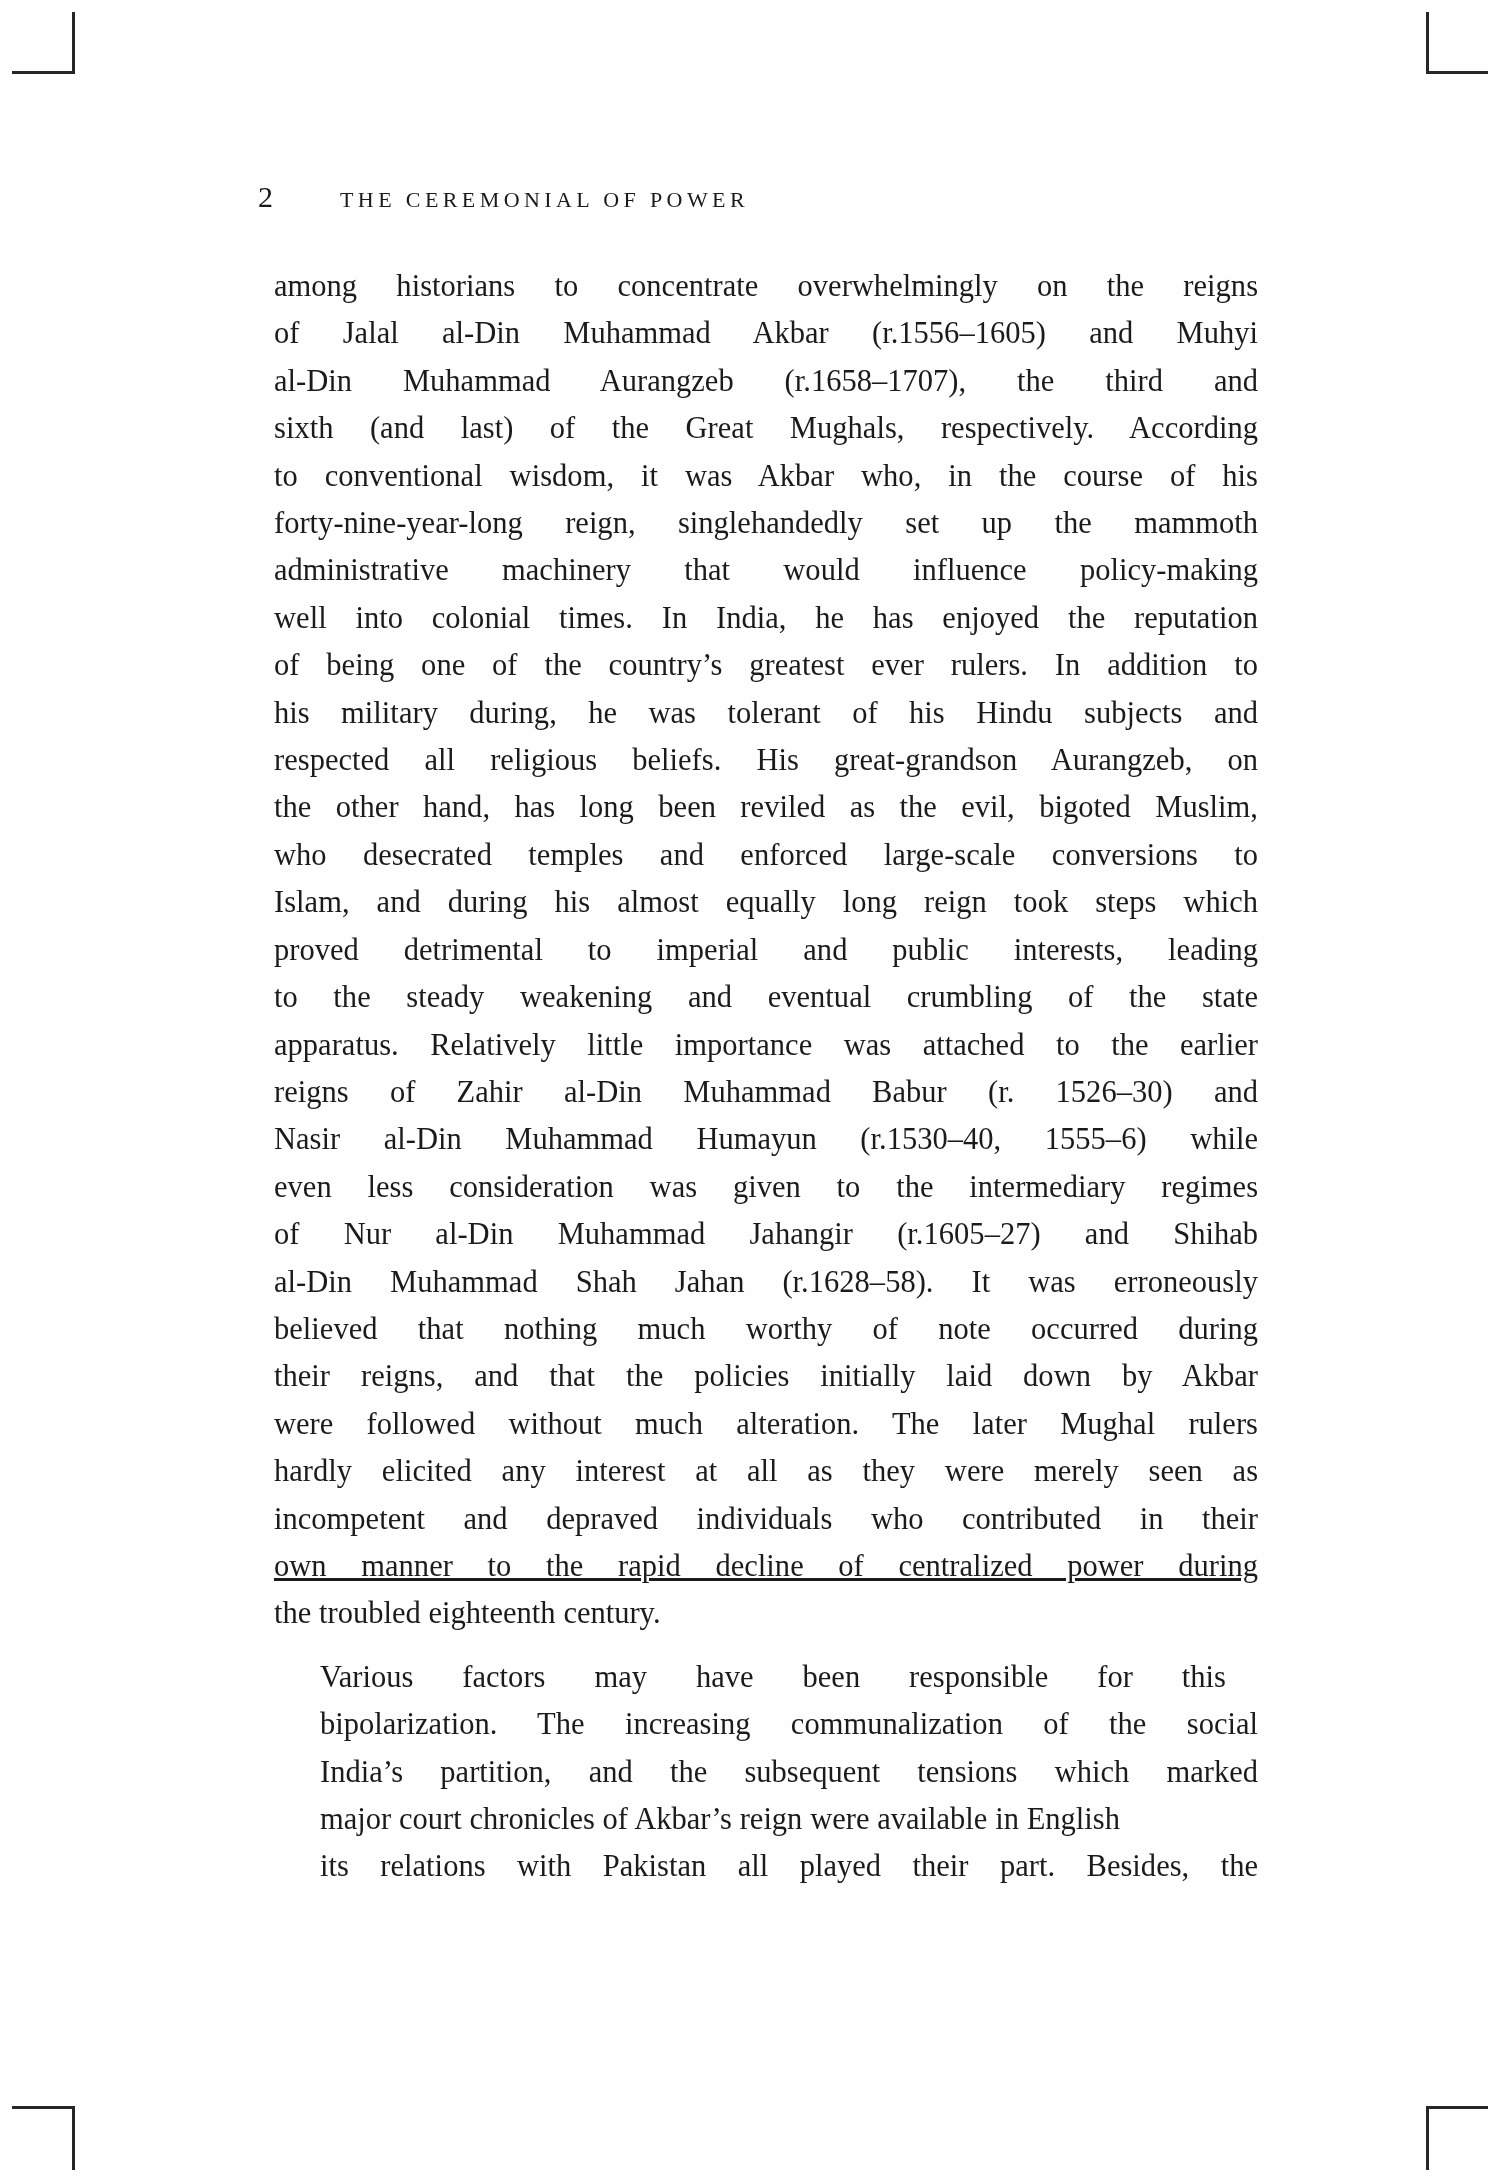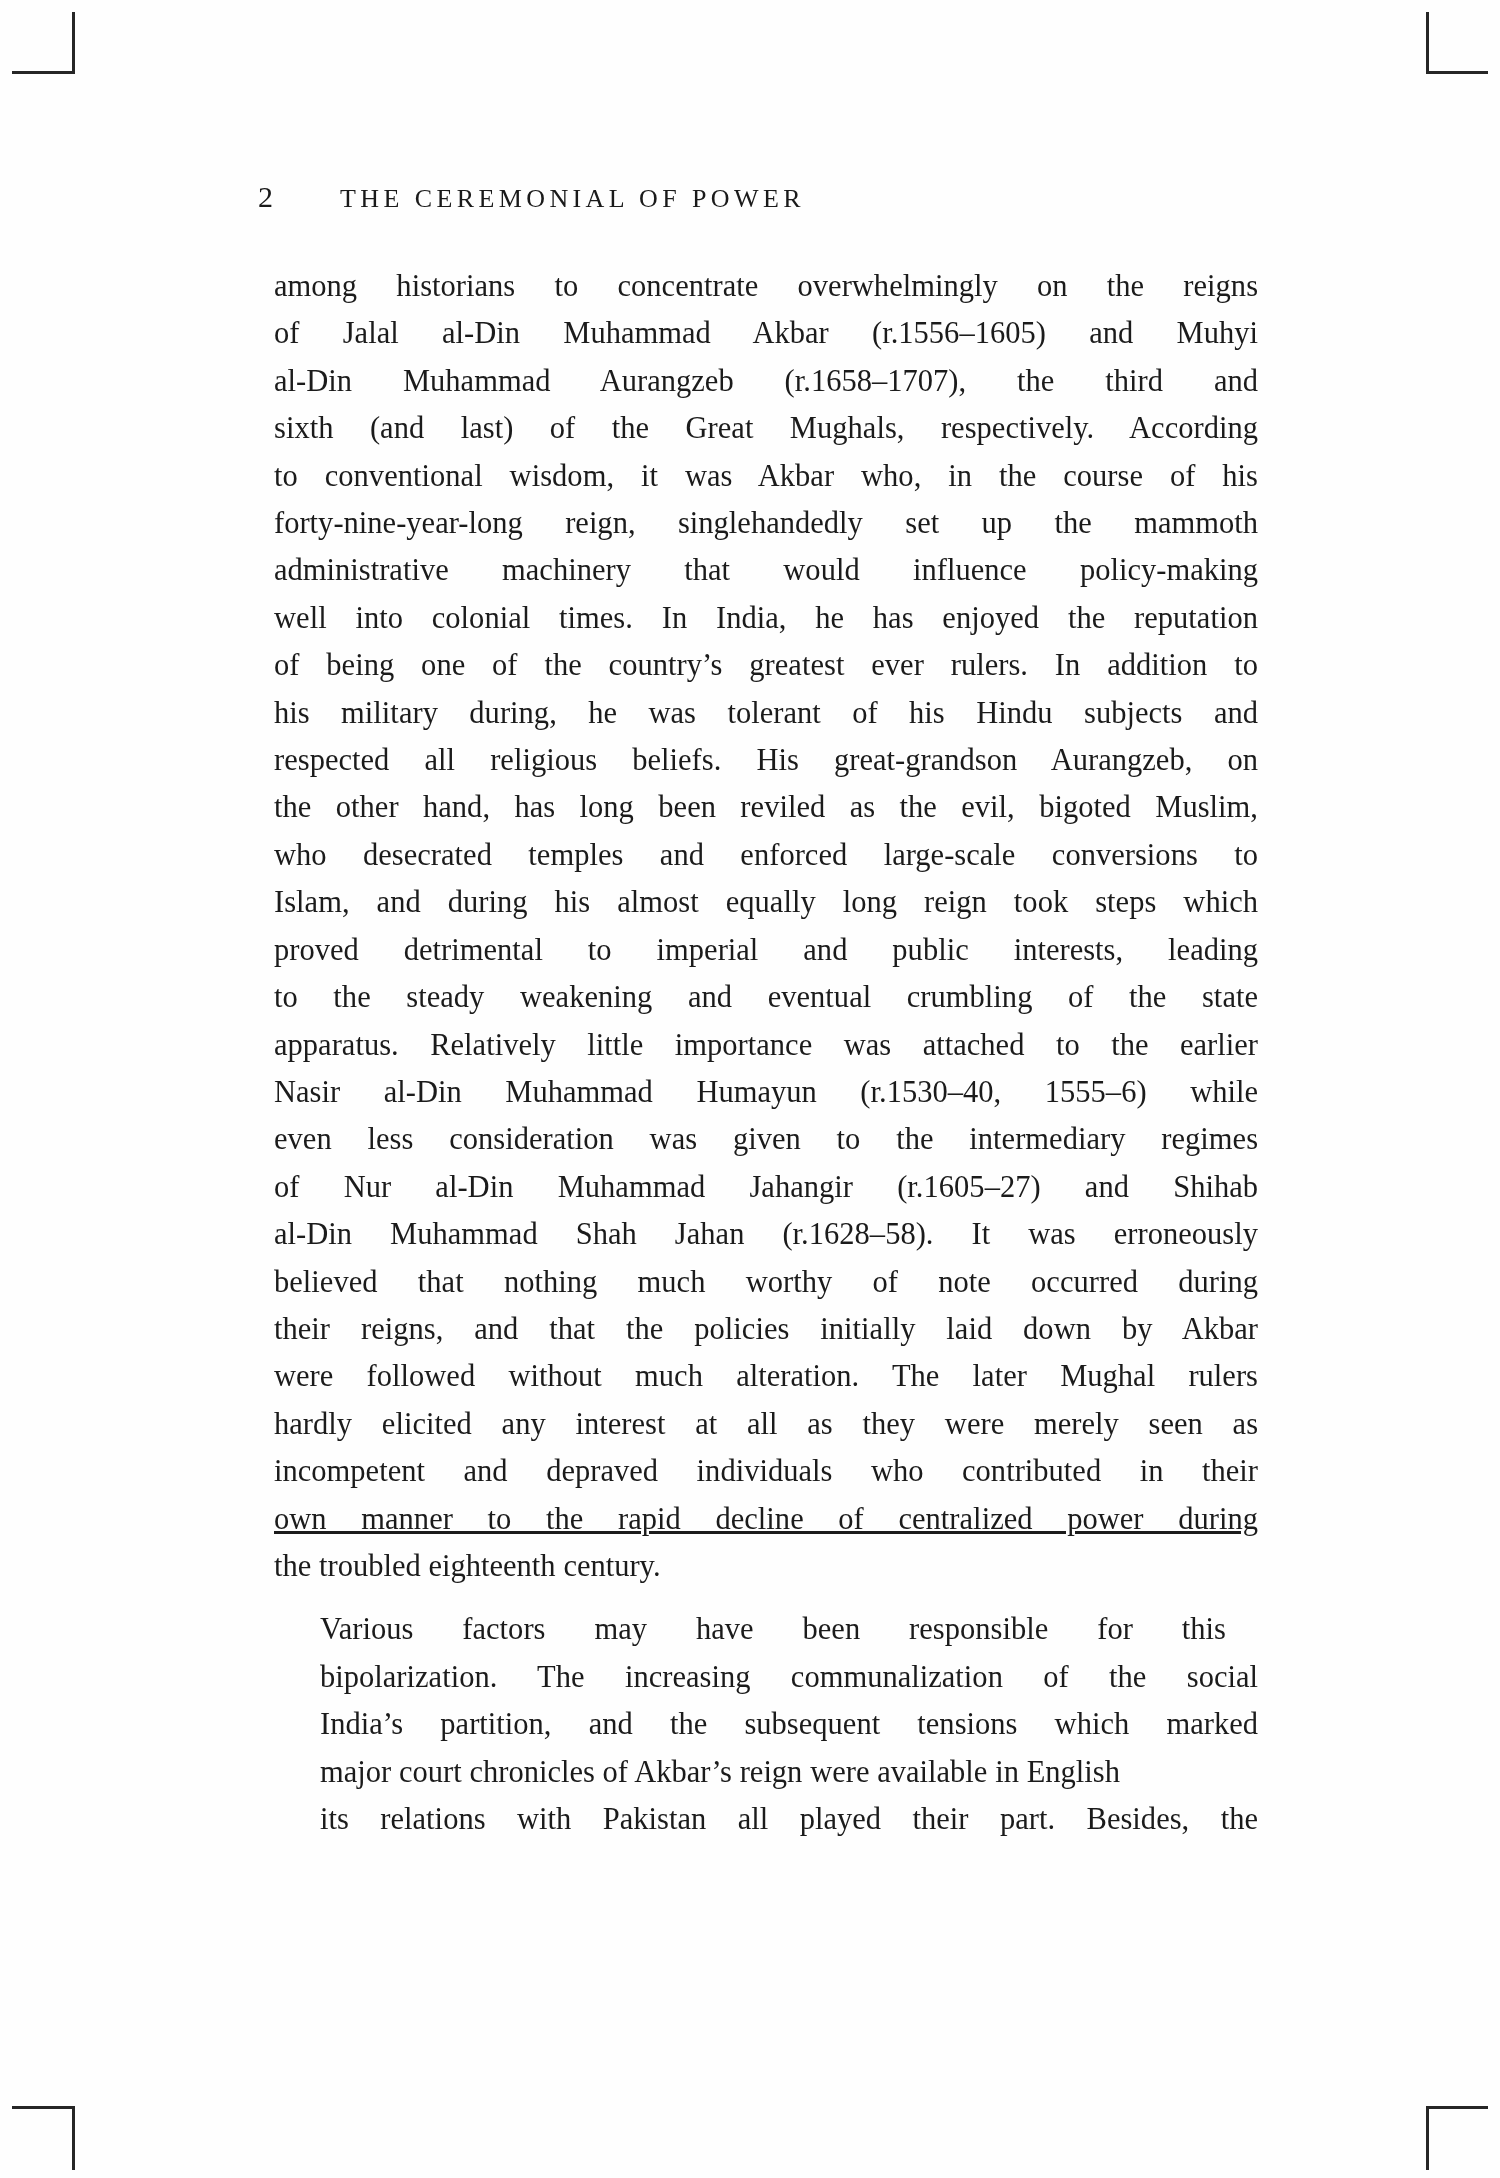--- a/index.html
+++ b/index.html
@@ -63,21 +63,21 @@
     align-items: baseline;
   }
   #page-number {
     font-size: 30px;
     line-height: 1;
     color: #1a1a1a;
     width: 82px;
     flex: 0 0 82px;
   }
   #running-head-title {
-    font-size: 26px;
+    font-size: 22px;
     letter-spacing: 4.4px;
     line-height: 1;
     color: #1a1a1a;
     white-space: nowrap;
   }
 
   
   #text-block {
     position: absolute;
     left: 258px;
@@ -151,20 +151,21 @@
         <span class="ln" style="white-space: pre; display: block; word-spacing: 21.123px; letter-spacing: 0.031px;">well into colonial times. In India, he has enjoyed the reputation</span>
         <span class="ln" style="white-space: pre; display: block; word-spacing: 19.188px; letter-spacing: 0.034px;">of being one of the country’s greatest ever rulers. In addition to</span>
         <span class="ln" style="white-space: pre; display: block; word-spacing: 23.741px; letter-spacing: 0.033px;">his military during, he was tolerant of his Hindu subjects and</span>
         <span class="ln" style="white-space: pre; display: block; word-spacing: 27.484px; letter-spacing: 0.022px;">respected all religious beliefs. His great-grandson Aurangzeb, on</span>
         <span class="ln" style="white-space: pre; display: block; word-spacing: 16.717px; letter-spacing: 0.034px;">the other hand, has long been reviled as the evil, bigoted Muslim,</span>
         <span class="ln" style="white-space: pre; display: block; word-spacing: 28.783px; letter-spacing: 0.023px;">who desecrated temples and enforced large-scale conversions to</span>
         <span class="ln" style="white-space: pre; display: block; word-spacing: 19.334px; letter-spacing: 0.032px;">Islam, and during his almost equally long reign took steps which</span>
         <span class="ln" style="white-space: pre; display: block; word-spacing: 37.281px; letter-spacing: 0.024px;">proved detrimental to imperial and public interests, leading</span>
         <span class="ln" style="white-space: pre; display: block; word-spacing: 27.92px; letter-spacing: 0.031px;">to the steady weakening and eventual crumbling of the state</span>
         <span class="ln" style="white-space: pre; display: block; word-spacing: 23.82px; letter-spacing: 0.024px;">apparatus. Relatively little importance was attached to the earlier</span>
+        <span class="ln" style="white-space: pre; display: block; word-spacing: 33.545px; letter-spacing: 0.03px;">reigns of Zahir al-Din Muhammad Babur (r. 1526–30) and</span>
         <span class="ln" style="white-space: pre; display: block; word-spacing: 35.888px; letter-spacing: 0.022px;">Nasir al-Din Muhammad Humayun (r.1530–40, 1555–6) while</span>
         <span class="ln" style="white-space: pre; display: block; word-spacing: 28.15px; letter-spacing: 0.027px;">even less consideration was given to the intermediary regimes</span>
         <span class="ln" style="white-space: pre; display: block; word-spacing: 36.545px; letter-spacing: 0.027px;">of Nur al-Din Muhammad Jahangir (r.1605–27) and Shihab</span>
         <span class="ln" style="white-space: pre; display: block; word-spacing: 30.375px; letter-spacing: 0.025px;">al-Din Muhammad Shah Jahan (r.1628–58). It was erroneously</span>
         <span class="ln" style="white-space: pre; display: block; word-spacing: 32.594px; letter-spacing: 0.029px;">believed that nothing much worthy of note occurred during</span>
         <span class="ln" style="white-space: pre; display: block; word-spacing: 23.236px; letter-spacing: 0.032px;">their reigns, and that the policies initially laid down by Akbar</span>
         <span class="ln" style="white-space: pre; display: block; word-spacing: 25.574px; letter-spacing: 0.026px;">were followed without much alteration. The later Mughal rulers</span>
         <span class="ln" style="white-space: pre; display: block; word-spacing: 22.044px; letter-spacing: 0.036px;">hardly elicited any interest at all as they were merely seen as</span>
         <span class="ln" style="white-space: pre; display: block; word-spacing: 30.866px; letter-spacing: 0.023px;">incompetent and depraved individuals who contributed in their</span>
         <span class="ln" style="white-space: pre; display: block; word-spacing: 26.983px; letter-spacing: 0.031px; text-decoration: underline;">own manner to the rapid decline of centralized power during</span>

